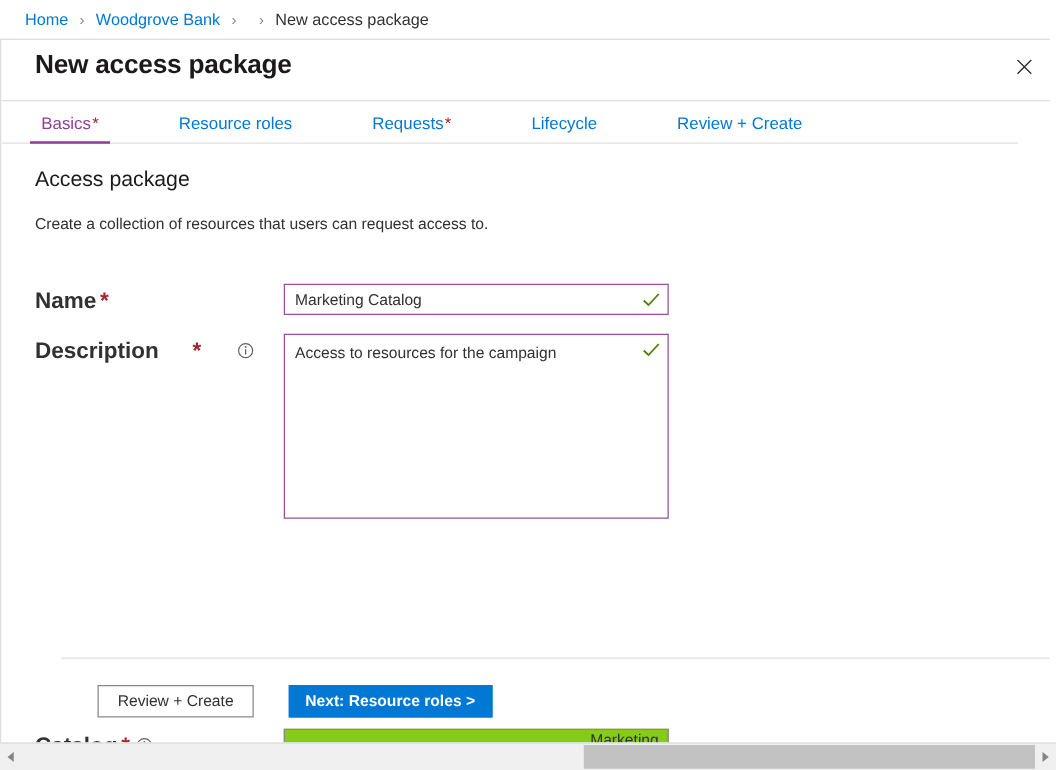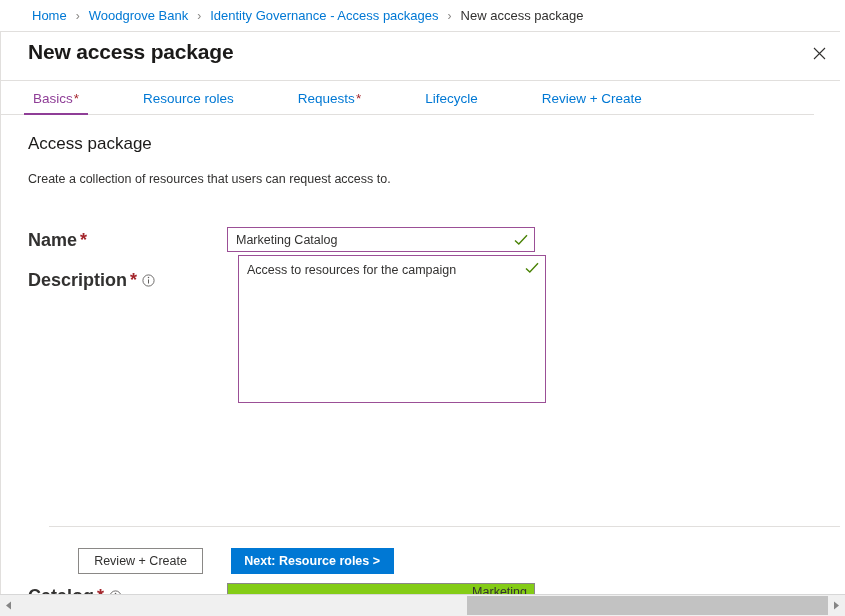--- a/index.html
+++ b/index.html
@@ -15,21 +15,21 @@
     color: #323130;
     overflow: hidden;
     position: relative;
   }
 
   
   #breadcrumb {
     height: 31px;
     display: flex;
     align-items: center;
-    padding-left: 32px;
+    padding-left: 20px;
     font-size: 13px;
     background: #ffffff;
     box-sizing: border-box;
   }
   #breadcrumb .crumb-link {
     color: #0078d4;
     cursor: pointer;
     white-space: nowrap;
   }
   #breadcrumb .crumb-current {
@@ -332,21 +332,20 @@
   }
 </style>
 </head>
 <body>
 
 <div id="breadcrumb">
   <span class="crumb-link">Home</span>
   <span class="sep">›</span>
   <span class="crumb-link">Woodgrove Bank</span>
   <span class="sep">›</span>
-  <span class="crumb-link">Identity Governance - Access packages</span>
   <span class="sep">›</span>
   <span class="crumb-current">New access package</span>
 </div>
 
 <div id="top-right-fill"></div>
 
 <div id="blade">
 
   <div id="blade-header">
     <div id="blade-title">New access package</div>
@@ -391,32 +390,32 @@
         <span class="val">Marketing Catalog</span>
         <span class="check">
           <svg width="14" height="12" viewBox="0 0 14 12" aria-hidden="true">
             <path d="M1 6.4 L4.8 10 L13 1.2" stroke="#498205" stroke-width="1.4" fill="none"></path>
           </svg>
         </span>
       </div>
     </div>
 
     <div class="form-row">
-      <div class="field-label" style="top:84px;">
+      <div class="field-label" style="top:84px;gap:24px;">
         <span>Description</span>
           <span class="req">*</span>
         <span class="info-icon">
           <svg width="13" height="13" viewBox="0 0 13 13" aria-hidden="true">
             <circle cx="6.5" cy="6.5" r="5.6" stroke="#605e5c" stroke-width="0.9" fill="none"></circle>
             <circle cx="6.5" cy="3.6" r="0.75" fill="#605e5c"></circle>
             <path d="M6.5 5.4 L6.5 9.5" stroke="#605e5c" stroke-width="1" fill="none"></path>
           </svg>
         </span>
       </div>
-      <div class="ctrl textarea" style="top:67px;margin-left:11px;">
+      <div class="ctrl textarea" style="top:79px;">
         <div class="val">Access to resources for the campaign</div>
         <span class="check check-ta">
           <svg width="14" height="12" viewBox="0 0 14 12" aria-hidden="true">
             <path d="M1 6.4 L4.8 10 L13 1.2" stroke="#498205" stroke-width="1.4" fill="none"></path>
           </svg>
         </span>
       </div>
     </div>
 
     <div class="form-row">

